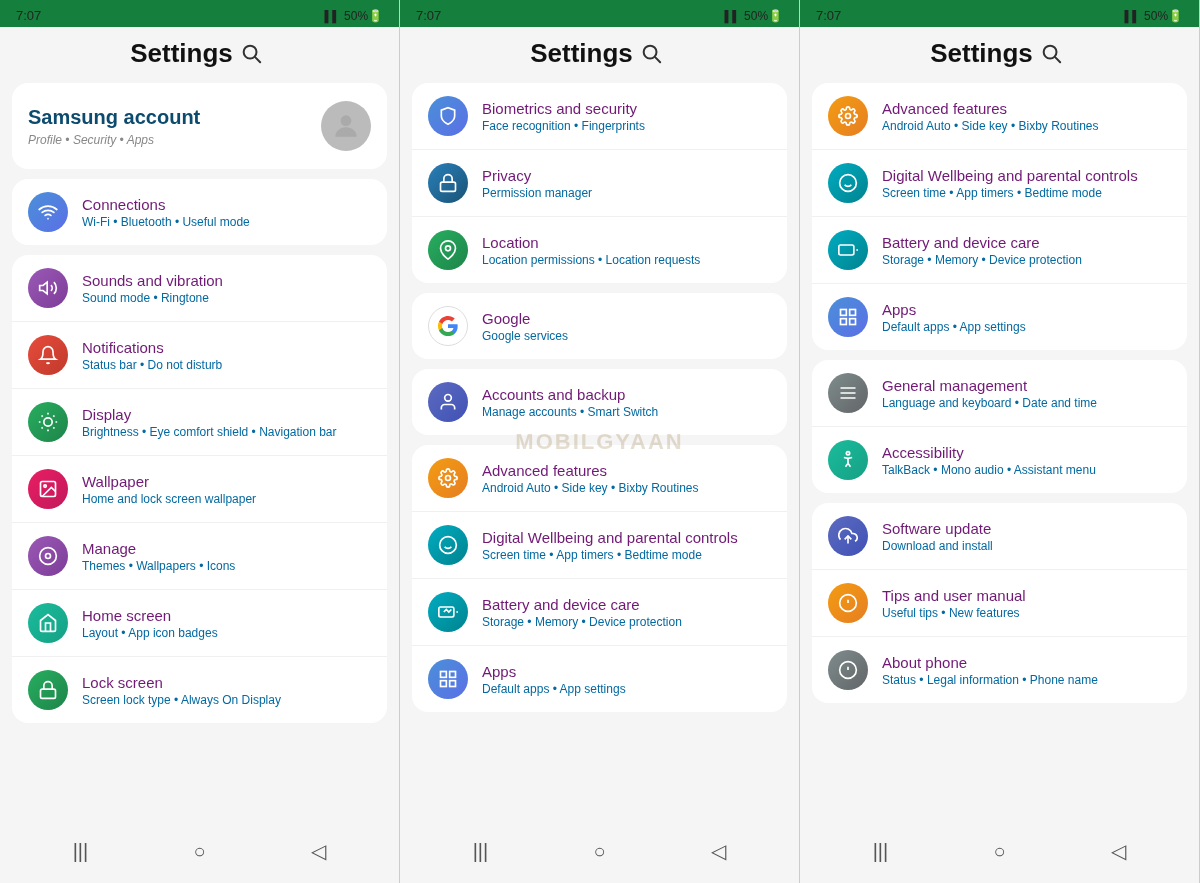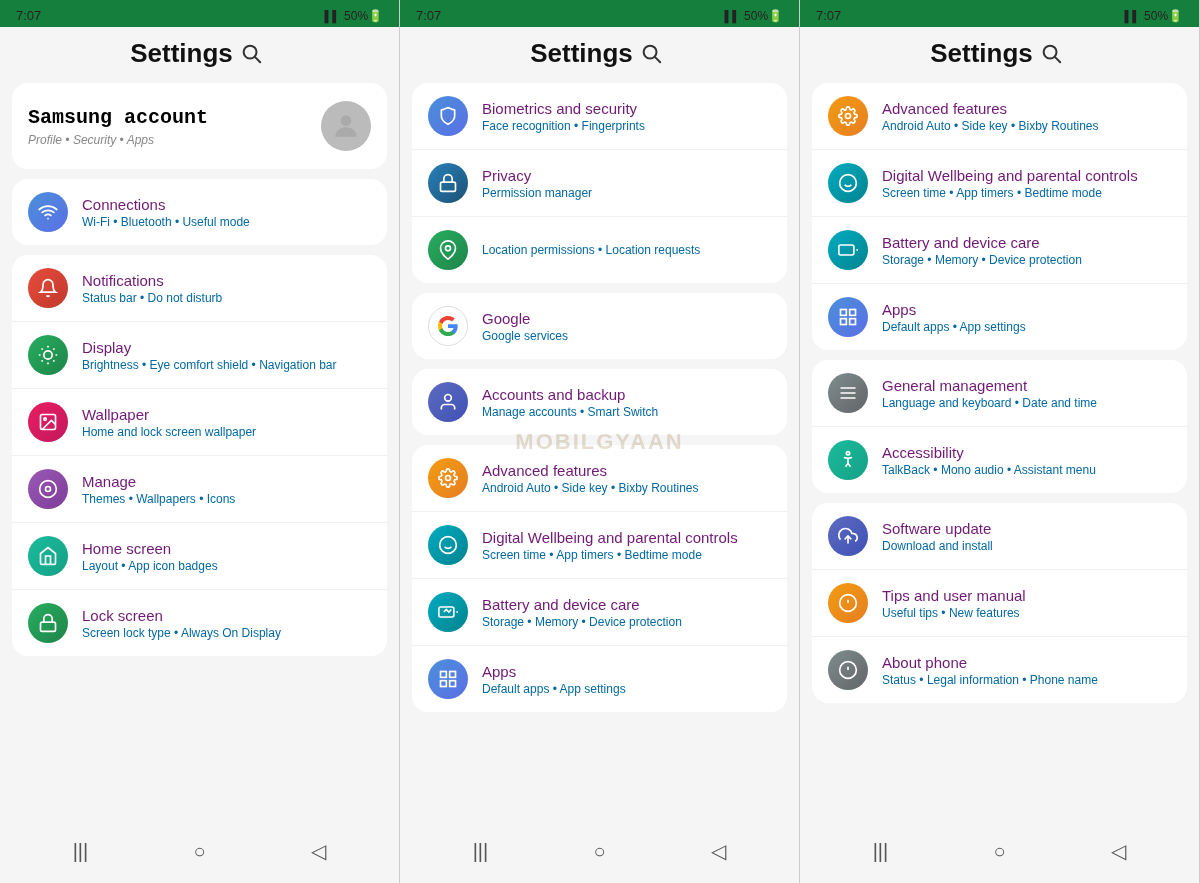--- a/index.html
+++ b/index.html
@@ -112,23 +112,22 @@
       margin-bottom: 10px;
       padding: 18px 16px;
       display: flex;
       align-items: center;
       justify-content: space-between;
       cursor: pointer;
     }
     .samsung-account-info .account-title {
       font-size: 20px;
       font-weight: 600;
-      color: #000000;
+      color: #0c4a6e;
       margin-bottom: 4px;
-      font-family: Liberation Mono, monospace;
     }
     .samsung-account-info .account-sub {
       font-size: 12px;
       color: #888;
       font-style: italic;
     }
     .account-avatar {
       width: 50px;
       height: 50px;
       border-radius: 50%;
@@ -220,20 +219,33 @@
             </svg>
         </div>
         <div class="item-text">
           <div class="item-title">Connections</div>
           <div class="item-sub">Wi-Fi  •  Bluetooth  •  Useful mode</div>
         </div>
       </div>
     </div>
     <div class="settings-card">
       <div class="settings-item">
+        <div class="item-icon icon-purple">
+          <svg width="20" height="20" viewBox="0 0 24 24" fill="none" stroke="white" stroke-width="2">
+              <polygon points="11 5 6 9 2 9 2 15 6 15 11 19 11 5"></polygon>
+              <path d="M15.54 8.46a5 5 0 0 1 0 7.07"></path>
+              <path d="M19.07 4.93a10 10 0 0 1 0 14.14"></path>
+            </svg>
+        </div>
+        <div class="item-text">
+          <div class="item-title">Sounds and vibration</div>
+          <div class="item-sub">Sound mode  •  Ringtone</div>
+        </div>
+      </div>
+      <div class="settings-item">
         <div class="item-icon icon-red">
           <svg width="20" height="20" viewBox="0 0 24 24" fill="none" stroke="white" stroke-width="2">
               <path d="M18 8A6 6 0 0 0 6 8c0 7-3 9-3 9h18s-3-2-3-9"></path>
               <path d="M13.73 21a2 2 0 0 1-3.46 0"></path>
             </svg>
         </div>
         <div class="item-text">
           <div class="item-title">Notifications</div>
           <div class="item-sub">Status bar  •  Do not disturb</div>
         </div>
@@ -359,20 +371,21 @@
         </div>
       </div>
       <div class="settings-item">
         <div class="item-icon icon-green">
           <svg width="20" height="20" viewBox="0 0 24 24" fill="none" stroke="white" stroke-width="2">
               <path d="M21 10c0 7-9 13-9 13s-9-6-9-13a9 9 0 0 1 18 0z"></path>
               <circle cx="12" cy="10" r="3"></circle>
             </svg>
         </div>
         <div class="item-text">
+          <div class="item-title">Location</div>
           <div class="item-sub">Location permissions  •  Location requests</div>
         </div>
       </div>
     </div>
     <div class="settings-card">
       <div class="settings-item">
         <div class="item-icon icon-google">
           <svg width="22" height="22" viewBox="0 0 24 24">
               <path d="M22.56 12.25c0-.78-.07-1.53-.2-2.25H12v4.26h5.92c-.26 1.37-1.04 2.53-2.21 3.31v2.77h3.57c2.08-1.92 3.28-4.74 3.28-8.09z" fill="#4285F4"></path>
               <path d="M12 23c2.97 0 5.46-.98 7.28-2.66l-3.57-2.77c-.98.66-2.23 1.06-3.71 1.06-2.86 0-5.29-1.93-6.16-4.53H2.18v2.84C3.99 20.53 7.7 23 12 23z" fill="#34A853"></path>

